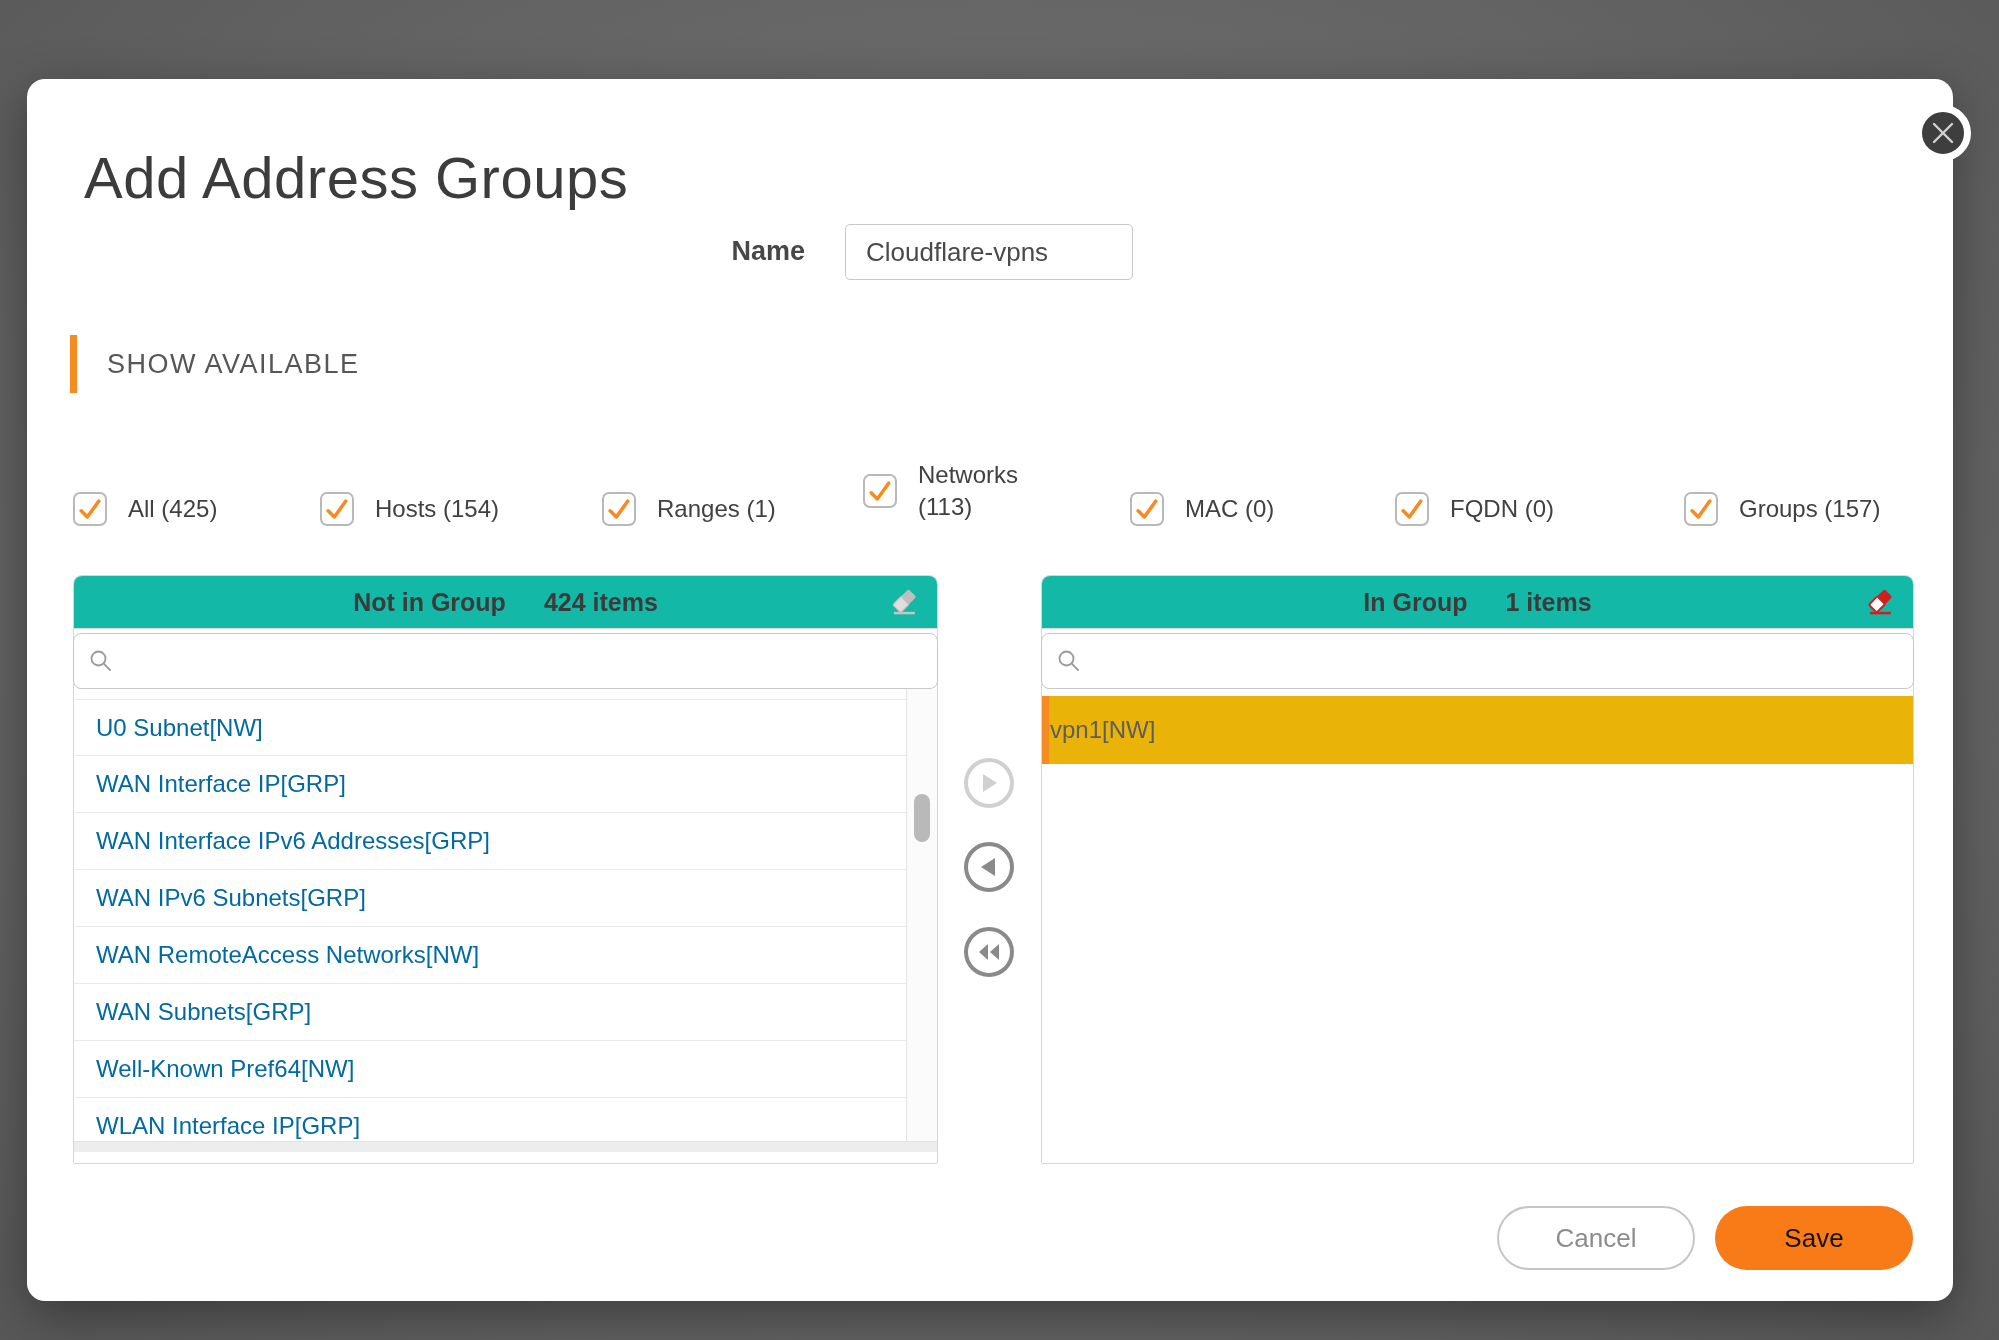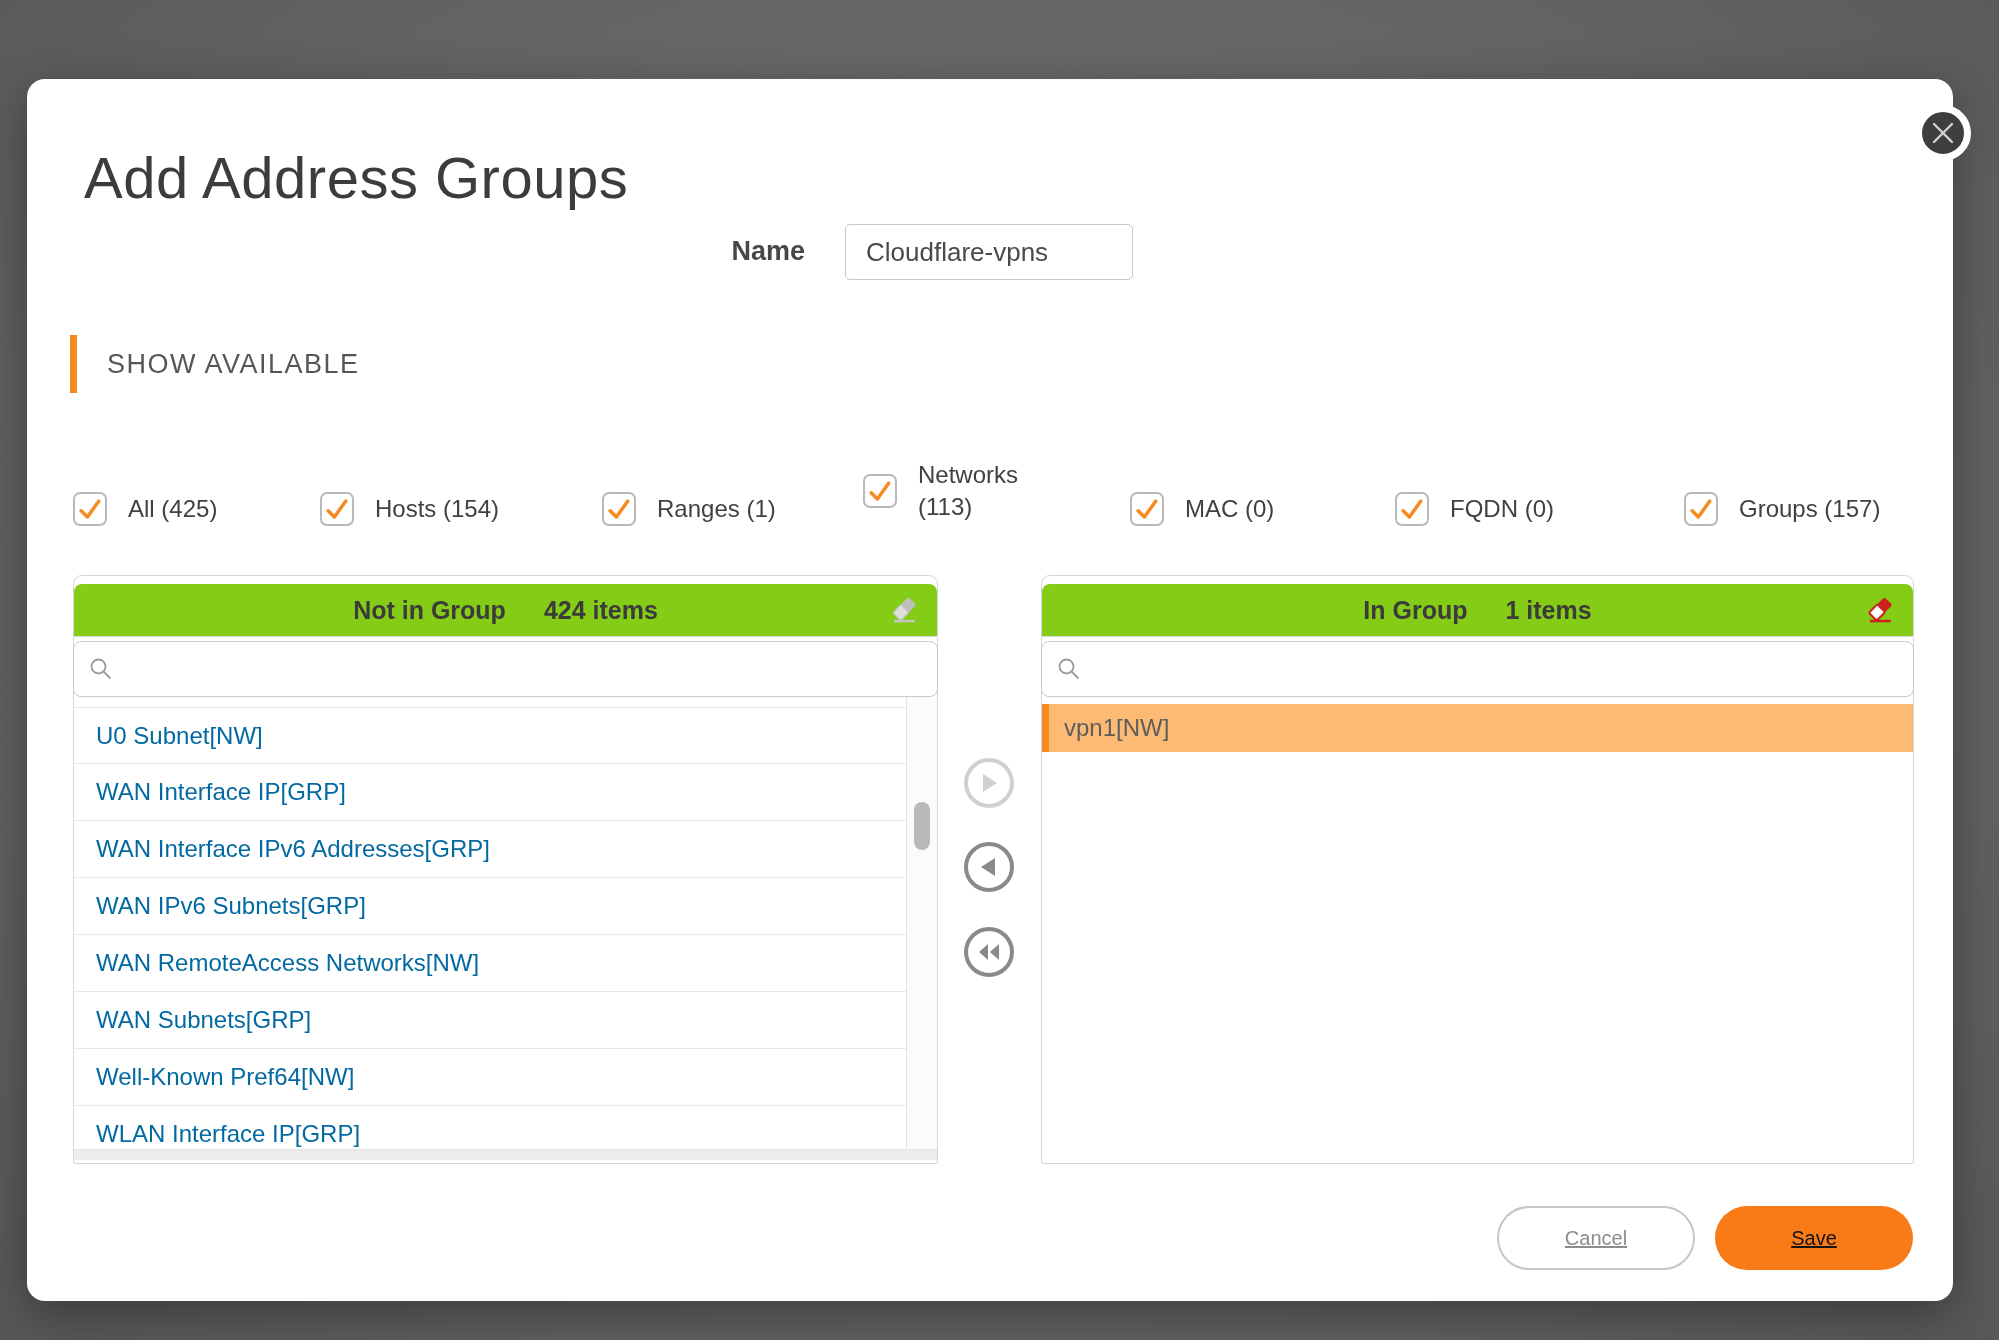--- a/index.html
+++ b/index.html
@@ -50,24 +50,24 @@
   }
   .filter-label{font-size:24px;color:#414141;}
   
   .panel{
     position:absolute;top:496px;height:589px;box-sizing:border-box;
     border:1px solid #d6d6d6;border-radius:9px 9px 2px 2px;background:#fff;
   }
   .panel.left{left:46px;width:865px;}
   .panel.right{left:1014px;width:873px;}
   .phead{
-    height:52px;background:#84cc16;border-bottom:1px solid #dddddd;
+    height:52px;background:#14b8a6;border-bottom:1px solid #dddddd;
     border-radius:8px 8px 0 0;position:relative;
     display:flex;align-items:center;justify-content:center;gap:38px;
-    font-size:25px;font-weight:700;color:#3b3b3b;margin-top:8px;
+    font-size:25px;font-weight:700;color:#3b3b3b;
   }
   .eraser-btn{
     position:absolute;right:14px;top:9px;width:36px;height:36px;
     background:none;border:none;padding:0;cursor:pointer;
   }
   .search{
     height:56px;box-sizing:border-box;margin:4px -1px 0 -1px;
     border:1px solid #c9c9c9;border-radius:8px;background:#fff;
     display:flex;align-items:center;padding:0 14px;gap:10px;
   }
@@ -81,37 +81,37 @@
     height:57px;box-sizing:border-box;border-bottom:1px solid #e9e9e9;
     display:flex;align-items:center;padding-left:22px;
     font-size:24px;color:#0369a1;cursor:pointer;background:#fff;
   }
   .panel.left .lrow:first-child{border-top:1px solid #e9e9e9;}
   .vgutter{position:absolute;top:0;right:0;width:30px;height:100%;border-left:1px solid #e3e3e3;background:#fbfbfb;}
   .vthumb{position:absolute;top:105px;right:7px;width:16px;height:48px;border-radius:9px;background:#b9b9b9;cursor:pointer;}
   .hstrip{position:absolute;bottom:0;left:0;width:100%;height:10px;background:#ededed;border-top:1px solid #e2e2e2;}
   .panel.right .list-rows{padding-top:7px;}
   .lrow.selected{
-    height:48px;background:#fdba74;border-left:7px solid var(--accent,#F68B21);
-    border-bottom:none;padding-left:15px;color:#5d5d5d;
+    height:68px;background:#eab308;border-left:7px solid var(--accent,#F68B21);
+    border-bottom:none;padding-left:1px;color:#5d5d5d;
   }
   
   .tbtn{
     position:absolute;left:937px;width:50px;height:50px;box-sizing:border-box;border-radius:50%;
     background:#fff;display:flex;align-items:center;justify-content:center;
     padding:0;cursor:pointer;border:4px solid #8a8a8a;
   }
   .tbtn.disabled{border-color:#d0d0d0;}
   .tbtn.t1{top:679px;}
   .tbtn.t2{top:763px;}
   .tbtn.t3{top:848px;}
   
   .btn{
     position:absolute;top:1127px;width:198px;height:64px;border-radius:33px;
-    font-size:20px;font-family:inherit;cursor:pointer;text-decoration:underline;
+    font-size:26px;font-family:inherit;cursor:pointer;
   }
   .btn.cancel{left:1470px;background:#ffffff;border:2px solid #c6c6c6;color:#8c8c8c;}
   .btn.save{left:1688px;background:var(--save,#F97B17);border:none;color:#141414;}
 </style>
 </head>
 <body>
 
 <div class="modal">
 
   <button class="close-btn">

